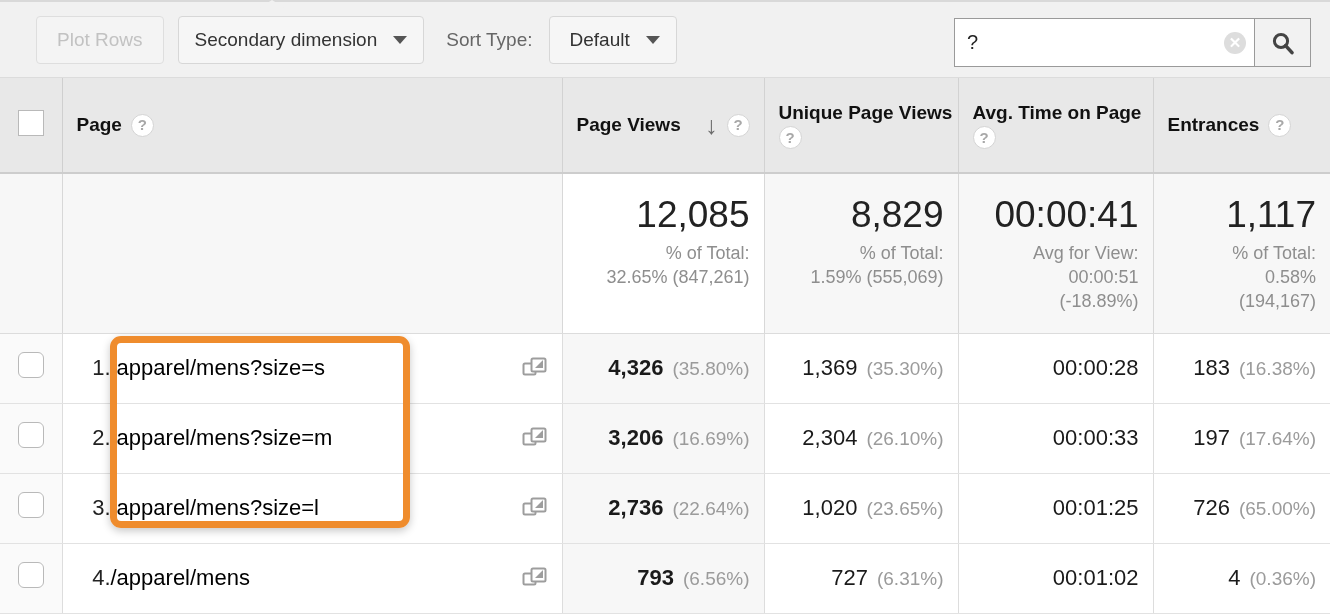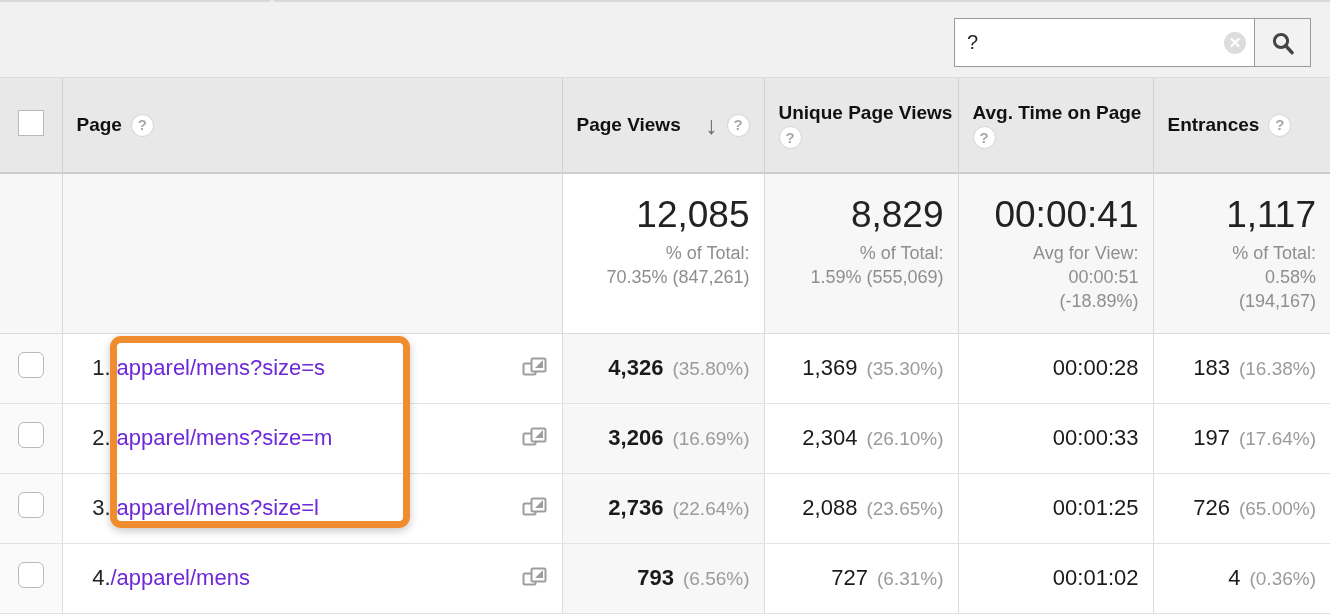--- a/index.html
+++ b/index.html
@@ -148,21 +148,21 @@
   tbody tr.drow td:last-child { border-right: none; }
   tbody tr.drow td.td-check {
     background: #fafafa; text-align: center; padding: 0;
     border-right: 1px solid #dddddd;
   }
   tbody tr.drow td.sorted-col { background: #f7f7f7; font-weight: bold; }
   td.td-page { text-align: left; padding: 0 12px 0 18px; }
   .page-cell { display: flex; align-items: center; width: 100%; }
   .rank { font-size: 22px; color: #222; width: 34px; flex: 0 0 auto; }
   .plink {
-    font-size: 22px; color: #6d28d9; text-decoration: none;
+    font-size: 22px; color: #000000; text-decoration: none;
     white-space: nowrap;
   }
   .ext-icon { margin-left: auto; flex: 0 0 auto; display: block; }
   .val { display: inline; }
   .pct { color: #9b9b9b; font-size: 19px; margin-left: 9px; font-weight: normal; }
 
   
   .annot {
     position: absolute;
     left: 110px; top: 336px; width: 300px; height: 192px;
@@ -173,20 +173,37 @@
   }
 </style>
 </head>
 <body>
 
 <div id="root">
 
   <div class="toolbar">
     <div class="notch"></div>
 
+    <div class="tb-row">
+      <div class="btn disabled" id="btn-plot-rows">
+        <span>Plot Rows</span>
+      </div>
+
+      <div class="btn" id="btn-secondary-dim">
+        <span>Secondary dimension</span>
+        <span class="caret"></span>
+      </div>
+
+      <span class="sort-label">Sort Type:</span>
+
+      <div class="btn" id="btn-sort-default">
+        <span>Default</span>
+        <span class="caret"></span>
+      </div>
+    </div>
 
     <div class="search-wrap">
       <div class="search-field">
         <input class="search-input" type="text" value="?" style="">
         <span class="clear-icon">✕</span>
       </div>
       <div class="search-btn">
         <svg width="26" height="26" viewBox="0 0 26 26">
           <circle cx="11" cy="11" r="6.6" fill="none" stroke="#444" stroke-width="3"></circle>
           <line x1="15.6" y1="15.6" x2="22" y2="22.6" stroke="#444" stroke-width="3.6" stroke-linecap="round"></line>
@@ -252,21 +269,21 @@
     <tbody>
 
       <tr class="summary">
         <td></td>
         <td></td>
 
         <td class="sorted-col">
           <div class="sum-big">12,085</div>
           <div class="sum-sub">
             <div>% of Total:</div>
-            <div>70.35% (847,261)</div>
+            <div>32.65% (847,261)</div>
           </div>
         </td>
 
         <td>
           <div class="sum-big">8,829</div>
           <div class="sum-sub">
             <div>% of Total:</div>
             <div>1.59% (555,069)</div>
           </div>
         </td>
@@ -356,21 +373,21 @@
               <rect x="1.5" y="7.5" width="12" height="11" fill="#fff" stroke="#9d9d9d" stroke-width="2" rx="1.5"></rect>
               <rect x="9.5" y="2.5" width="14" height="13" fill="#fff" stroke="#9d9d9d" stroke-width="2" rx="1.5"></rect>
               <polygon points="13,12 21,12 21,4" fill="#9d9d9d"></polygon>
             </svg>
           </span>
         </td>
         <td class="sorted-col">
           <span class="val">2,736</span><span class="pct">(22.64%)</span>
         </td>
         <td>
-          <span class="val">2,088</span><span class="pct">(23.65%)</span>
+          <span class="val">1,020</span><span class="pct">(23.65%)</span>
         </td>
         <td>00:01:25</td>
         <td>
           <span class="val">726</span><span class="pct">(65.00%)</span>
         </td>
       </tr>
 
       <tr class="drow">
         <td class="td-check">
           <span class="cb rounded"></span>

